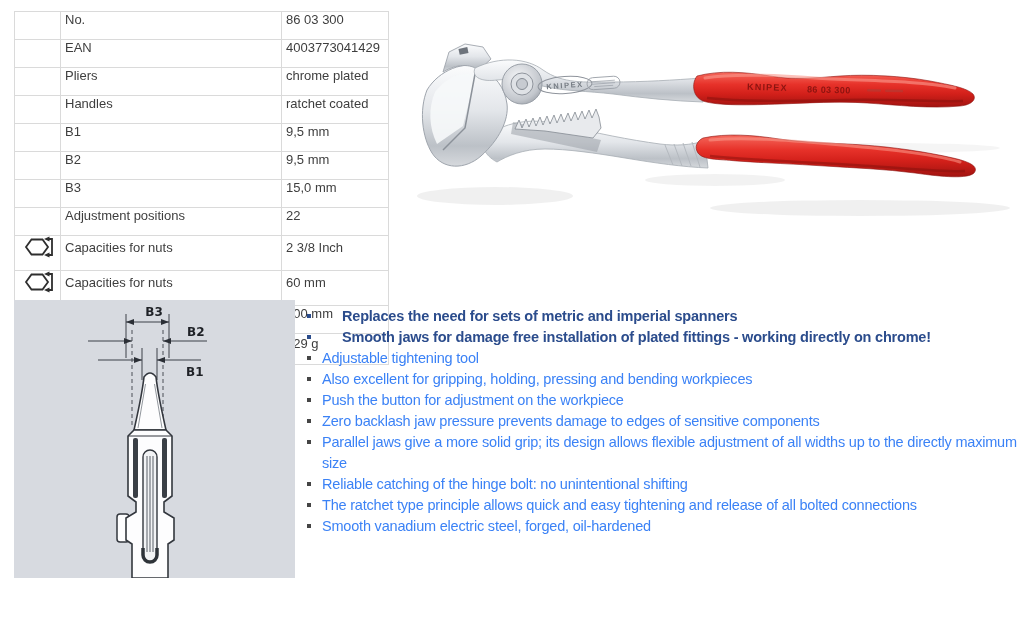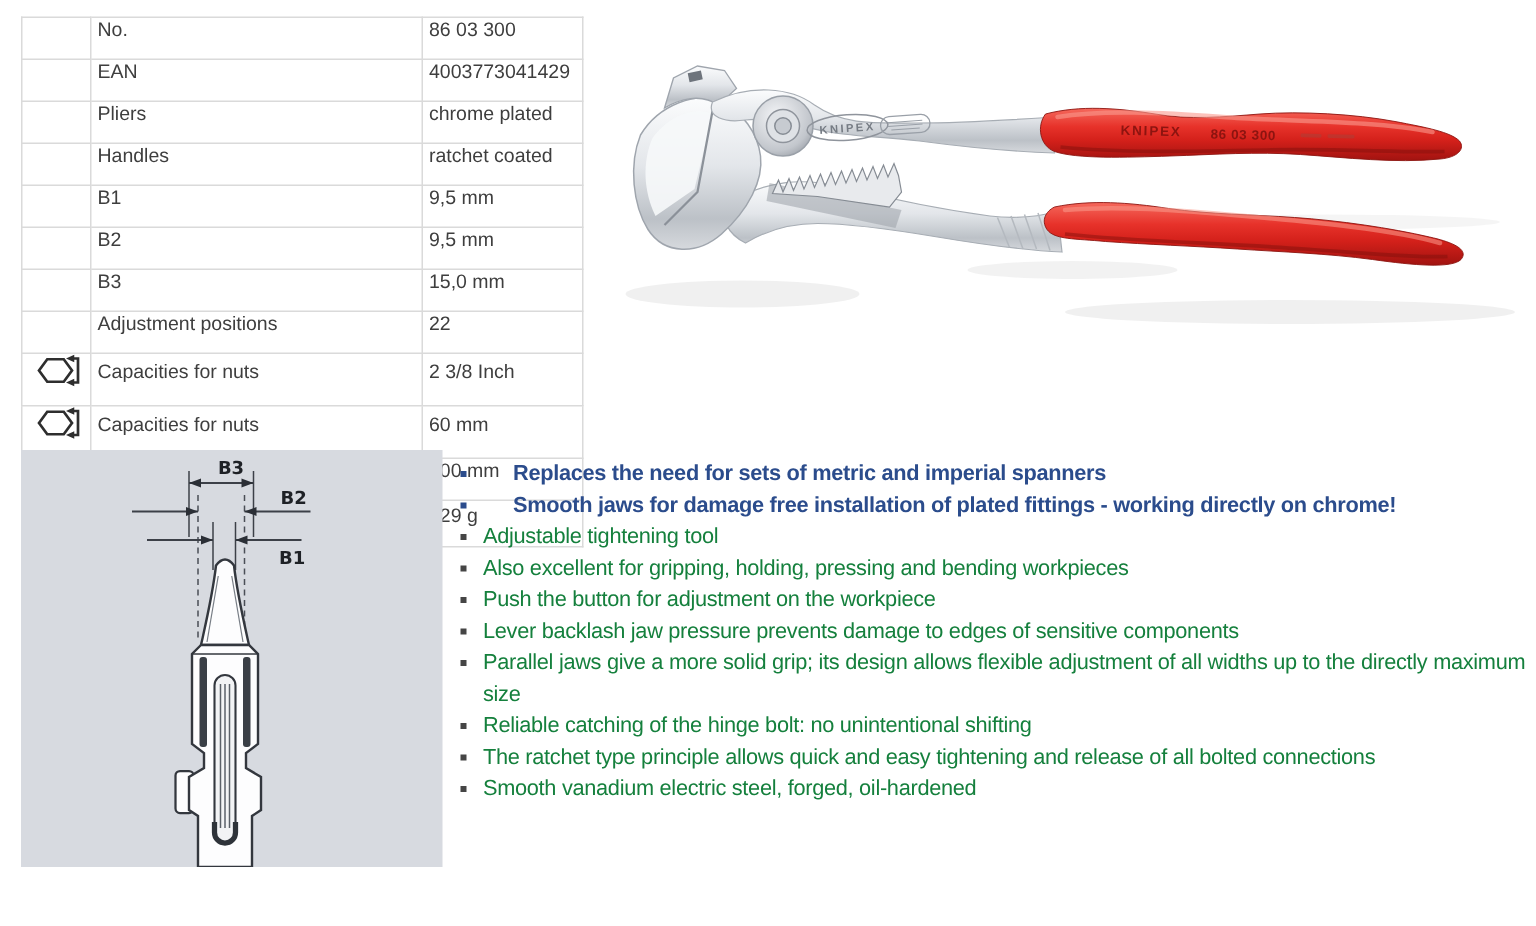--- a/index.html
+++ b/index.html
@@ -28,21 +28,21 @@
   
   .diagram-box{position:absolute;left:14px;top:300px;width:281px;height:278px;background:#d7dae0;overflow:hidden;}
   .diagram-box svg{display:block;}
   
   .features{
     position:absolute;left:305px;top:306px;width:712px;
     list-style:none;margin:0;padding:0;
   }
   .features li{
     display:flex;align-items:flex-start;
-    font-size:14.5px;line-height:21px;letter-spacing:-0.2px;color:#15803d;
+    font-size:14.5px;line-height:21px;letter-spacing:-0.2px;color:#3b82f6;
   }
   .features li .sq{
     width:4px;height:4px;background:#454545;flex:0 0 auto;
     margin:8px 11px 0 2px;
   }
   .features li.em{font-weight:bold;color:#2b4c8c;gap:20px;}
   .features li.em .sq{background:#2b4c8c;}
 </style>
 </head>
 <body>
@@ -279,21 +279,21 @@
     <li>
       <span class="sq"></span>
       <span>Also excellent for gripping, holding, pressing and bending workpieces</span>
     </li>
     <li>
       <span class="sq"></span>
       <span>Push the button for adjustment on the workpiece</span>
     </li>
     <li>
       <span class="sq"></span>
-      <span>Lever backlash jaw pressure prevents damage to edges of sensitive components</span>
+      <span>Zero backlash jaw pressure prevents damage to edges of sensitive components</span>
     </li>
     <li>
       <span class="sq"></span>
       <span>Parallel jaws give a more solid grip; its design allows flexible adjustment of all widths up to the directly maximum size</span>
     </li>
     <li>
       <span class="sq"></span>
       <span>Reliable catching of the hinge bolt: no unintentional shifting</span>
     </li>
     <li>

